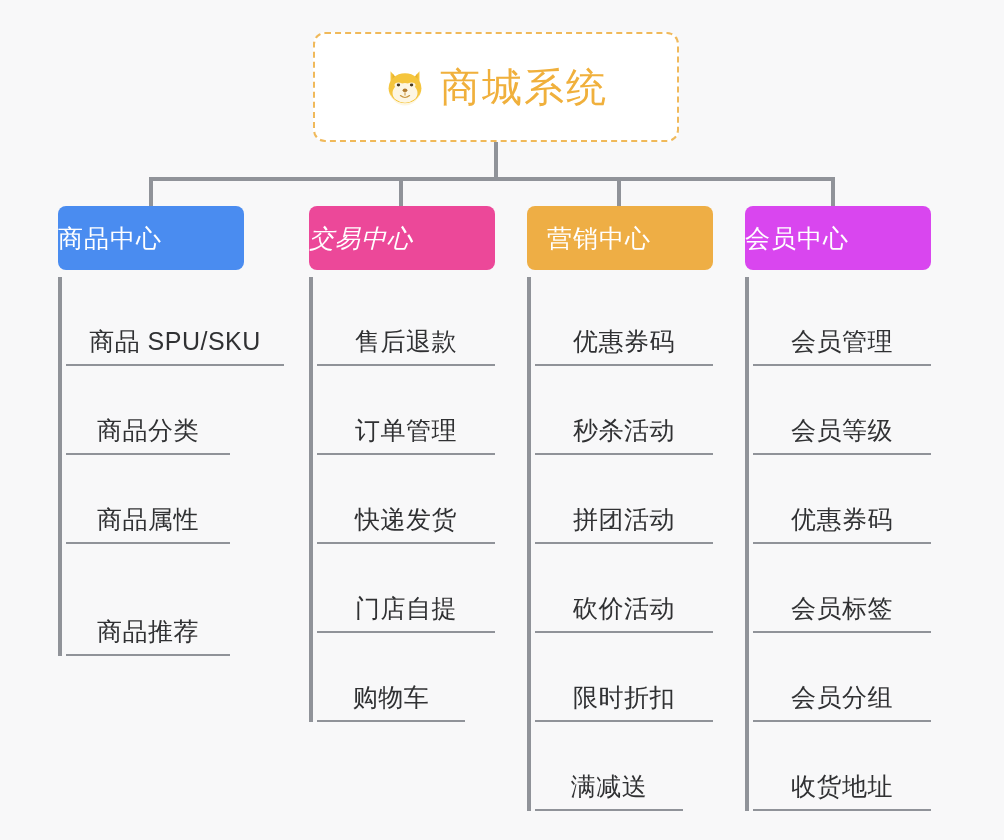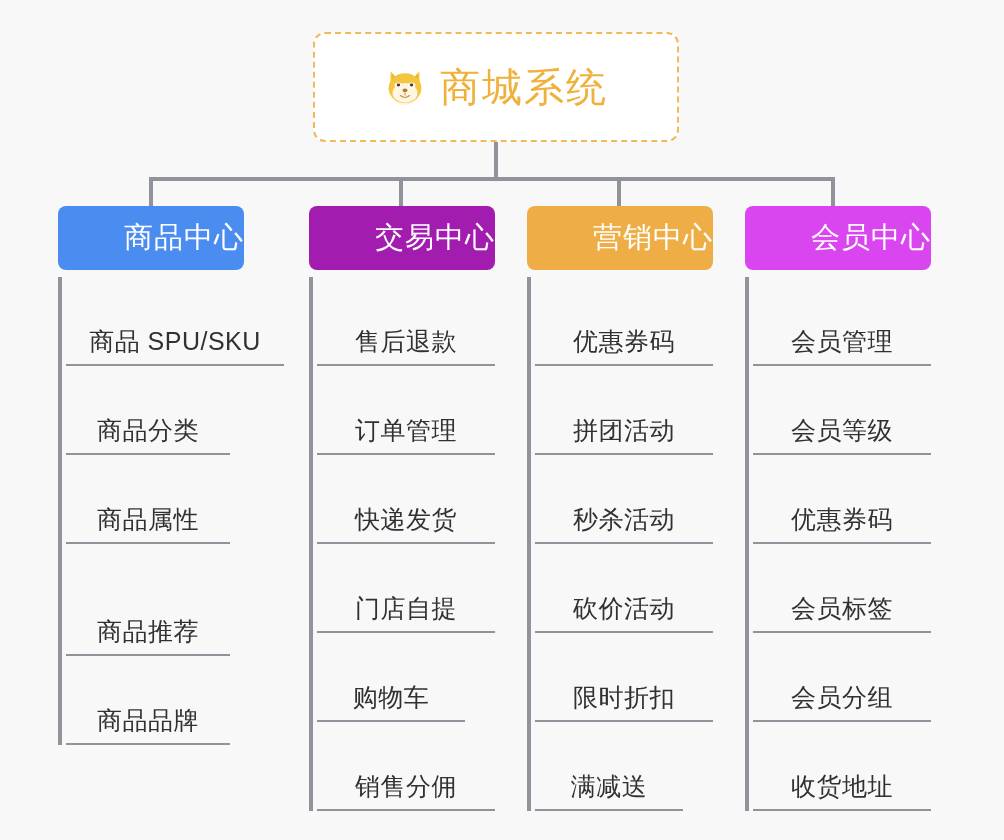--- a/index.html
+++ b/index.html
@@ -84,23 +84,23 @@
   .branch-0 { left: 58px;  width: 186px; }
   .branch-1 { left: 309px; width: 186px; }
   .branch-2 { left: 527px; width: 186px; }
   .branch-3 { left: 745px; width: 186px; }
 
   .branch-header {
     height: 64px;
     border-radius: 8px;
     display: flex;
     align-items: center;
-    justify-content: flex-end;
+    justify-content: flex-start;
     color: #ffffff;
-    font-size: 29px;
+    font-size: 25px;
     letter-spacing: 1px;
     white-space: nowrap;
   }
 
   
   .leaf-list {
     position: relative;
     margin-top: 7px;
     padding-left: 4px;
     border-left: 4px solid #909399;
@@ -176,65 +176,59 @@
       </div>
       <div class="leaf-item" style="border-bottom-color: rgb(144, 147, 153);">
         <span class="leaf-label">商品分类</span>
       </div>
       <div class="leaf-item" style="border-bottom-color: rgb(144, 147, 153);">
         <span class="leaf-label">商品属性</span>
       </div>
       <div class="leaf-item" style="border-bottom-color: rgb(144, 147, 153); margin-top: 23px;">
         <span class="leaf-label">商品推荐</span>
       </div>
-      <div class="leaf-item" style="border-bottom-color: rgb(144, 147, 153);">
-        <span class="leaf-label">商品品牌</span>
-      </div>
     </div>
   </div>
 
   <div class="branch branch-1">
-    <div class="branch-header" style="background: #a21caf;">
+    <div class="branch-header" style="background: #ec4899; font-style: italic;">
       <span>交易中心</span>
     </div>
     <div class="leaf-list" style="border-left-color: rgb(144, 147, 153);">
       <div class="leaf-item" style="border-bottom-color: rgb(144, 147, 153);">
         <span class="leaf-label">售后退款</span>
       </div>
       <div class="leaf-item" style="border-bottom-color: rgb(144, 147, 153);">
         <span class="leaf-label">订单管理</span>
       </div>
       <div class="leaf-item" style="border-bottom-color: rgb(144, 147, 153);">
         <span class="leaf-label">快递发货</span>
       </div>
       <div class="leaf-item" style="border-bottom-color: rgb(144, 147, 153);">
         <span class="leaf-label">门店自提</span>
       </div>
       <div class="leaf-item" style="border-bottom-color: rgb(144, 147, 153);">
         <span class="leaf-label">购物车</span>
-      </div>
-      <div class="leaf-item" style="border-bottom-color: rgb(144, 147, 153);">
-        <span class="leaf-label">销售分佣</span>
       </div>
     </div>
   </div>
 
   <div class="branch branch-2">
     <div class="branch-header" style="background: rgb(238, 174, 69); padding-left: 20px;">
       <span>营销中心</span>
     </div>
     <div class="leaf-list" style="border-left-color: rgb(144, 147, 153);">
       <div class="leaf-item" style="border-bottom-color: rgb(144, 147, 153);">
         <span class="leaf-label">优惠券码</span>
       </div>
       <div class="leaf-item" style="border-bottom-color: rgb(144, 147, 153);">
+        <span class="leaf-label">秒杀活动</span>
+      </div>
+      <div class="leaf-item" style="border-bottom-color: rgb(144, 147, 153);">
         <span class="leaf-label">拼团活动</span>
-      </div>
-      <div class="leaf-item" style="border-bottom-color: rgb(144, 147, 153);">
-        <span class="leaf-label">秒杀活动</span>
       </div>
       <div class="leaf-item" style="border-bottom-color: rgb(144, 147, 153);">
         <span class="leaf-label">砍价活动</span>
       </div>
       <div class="leaf-item" style="border-bottom-color: rgb(144, 147, 153);">
         <span class="leaf-label">限时折扣</span>
       </div>
       <div class="leaf-item" style="border-bottom-color: rgb(144, 147, 153);">
         <span class="leaf-label">满减送</span>
       </div>

